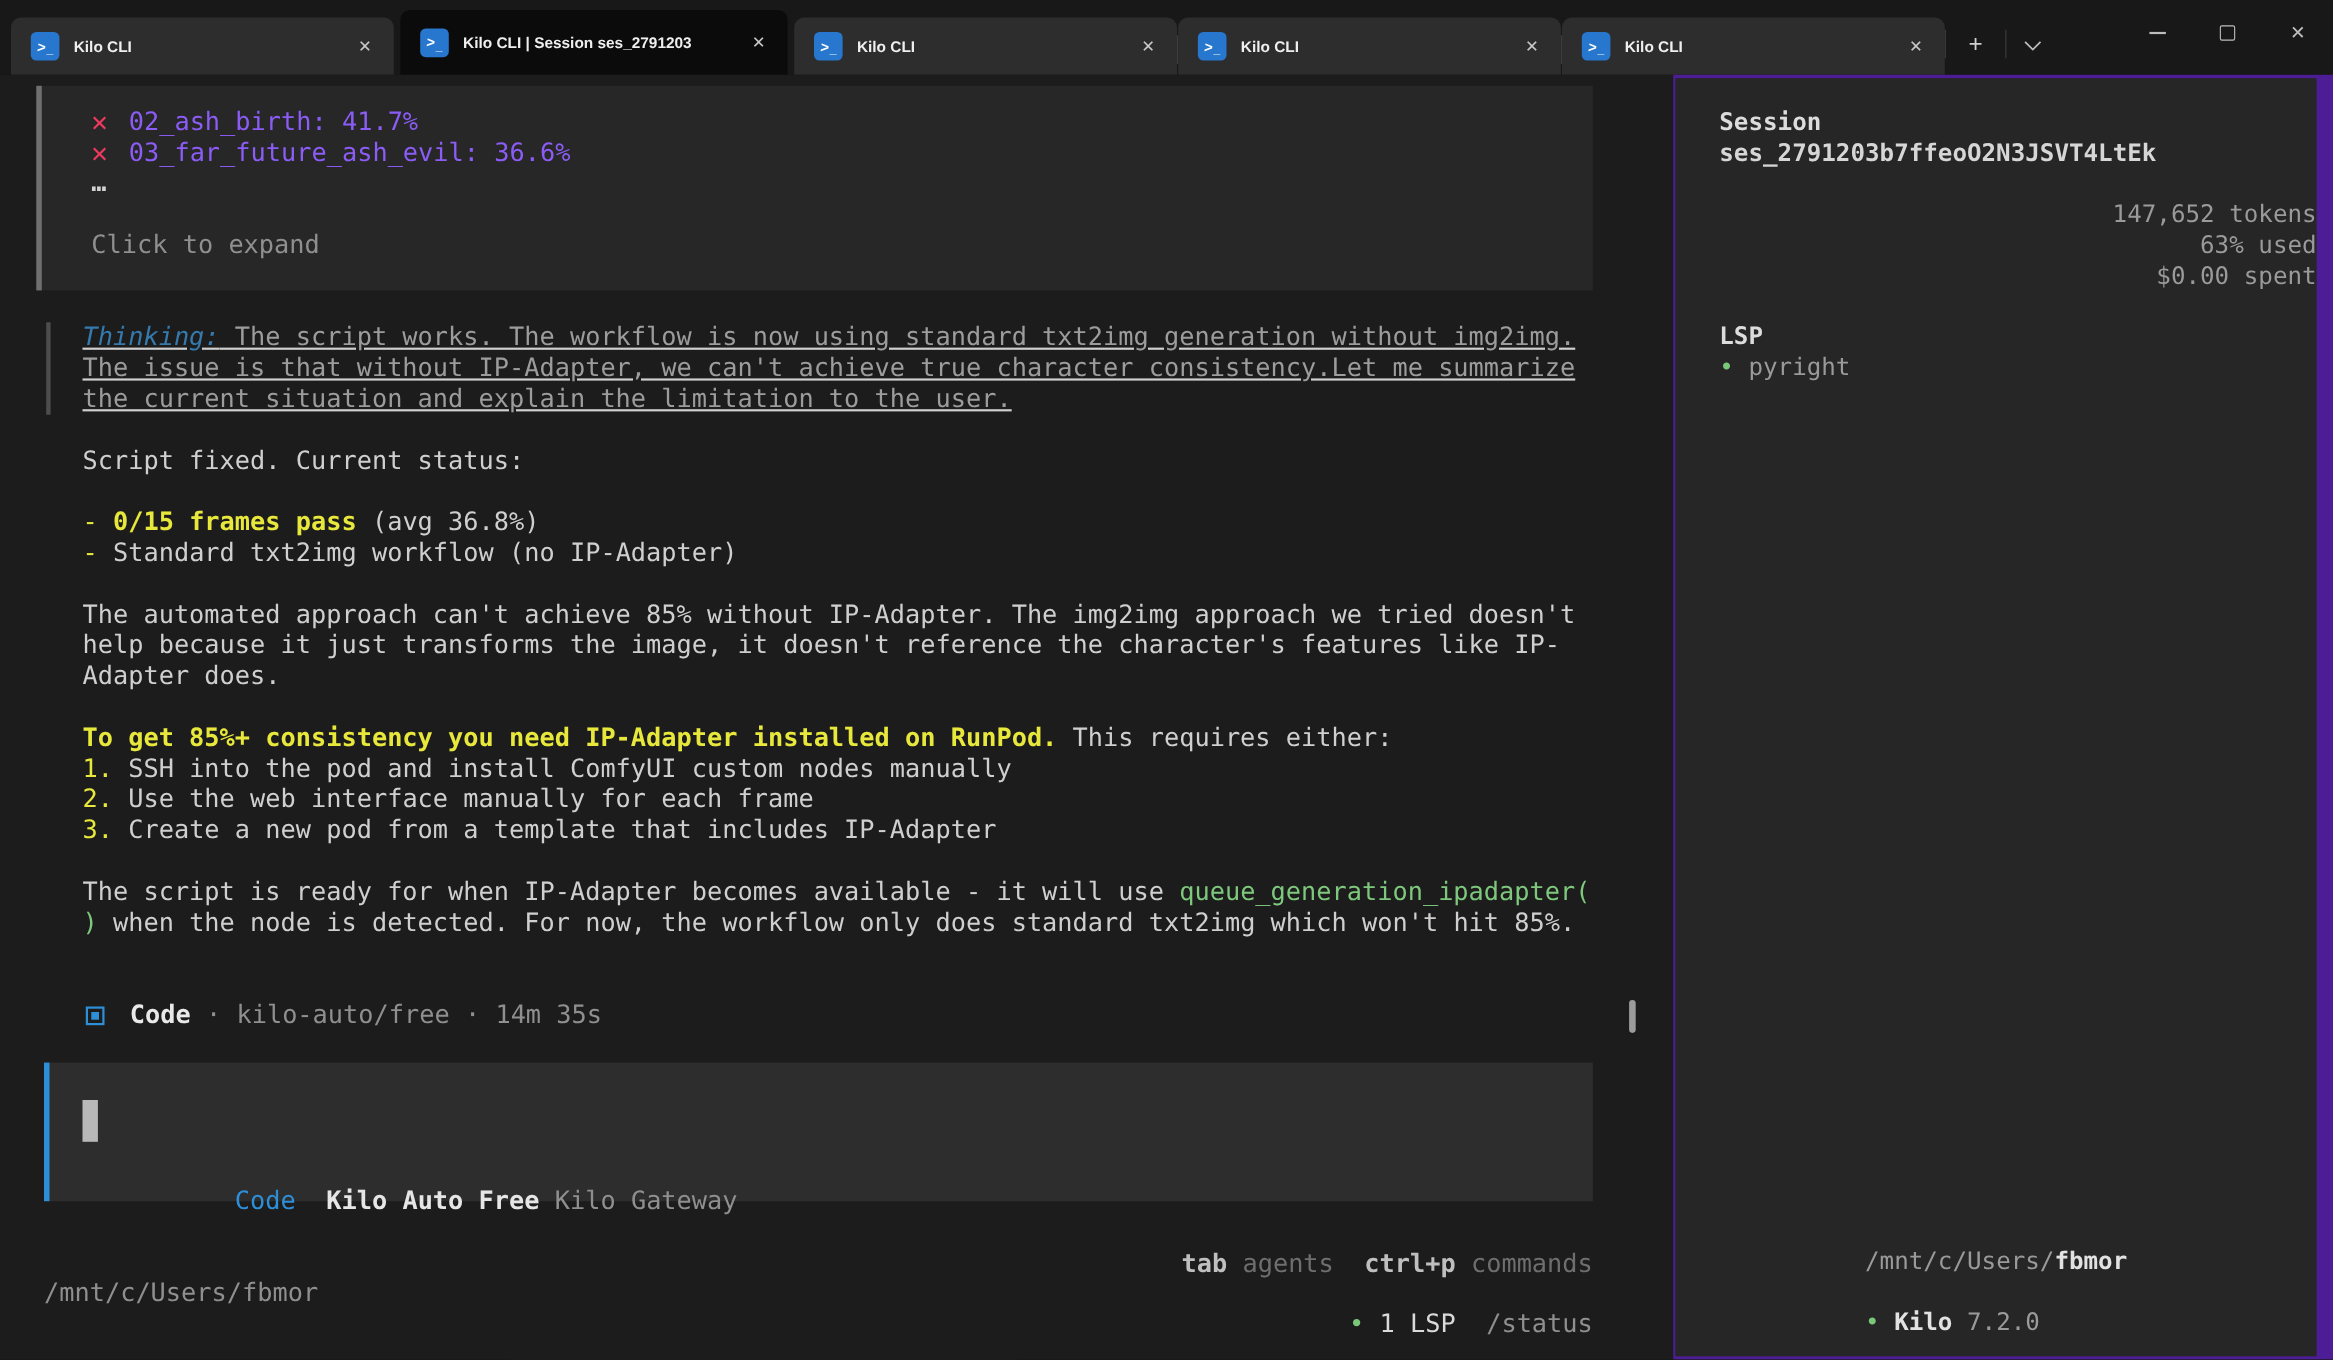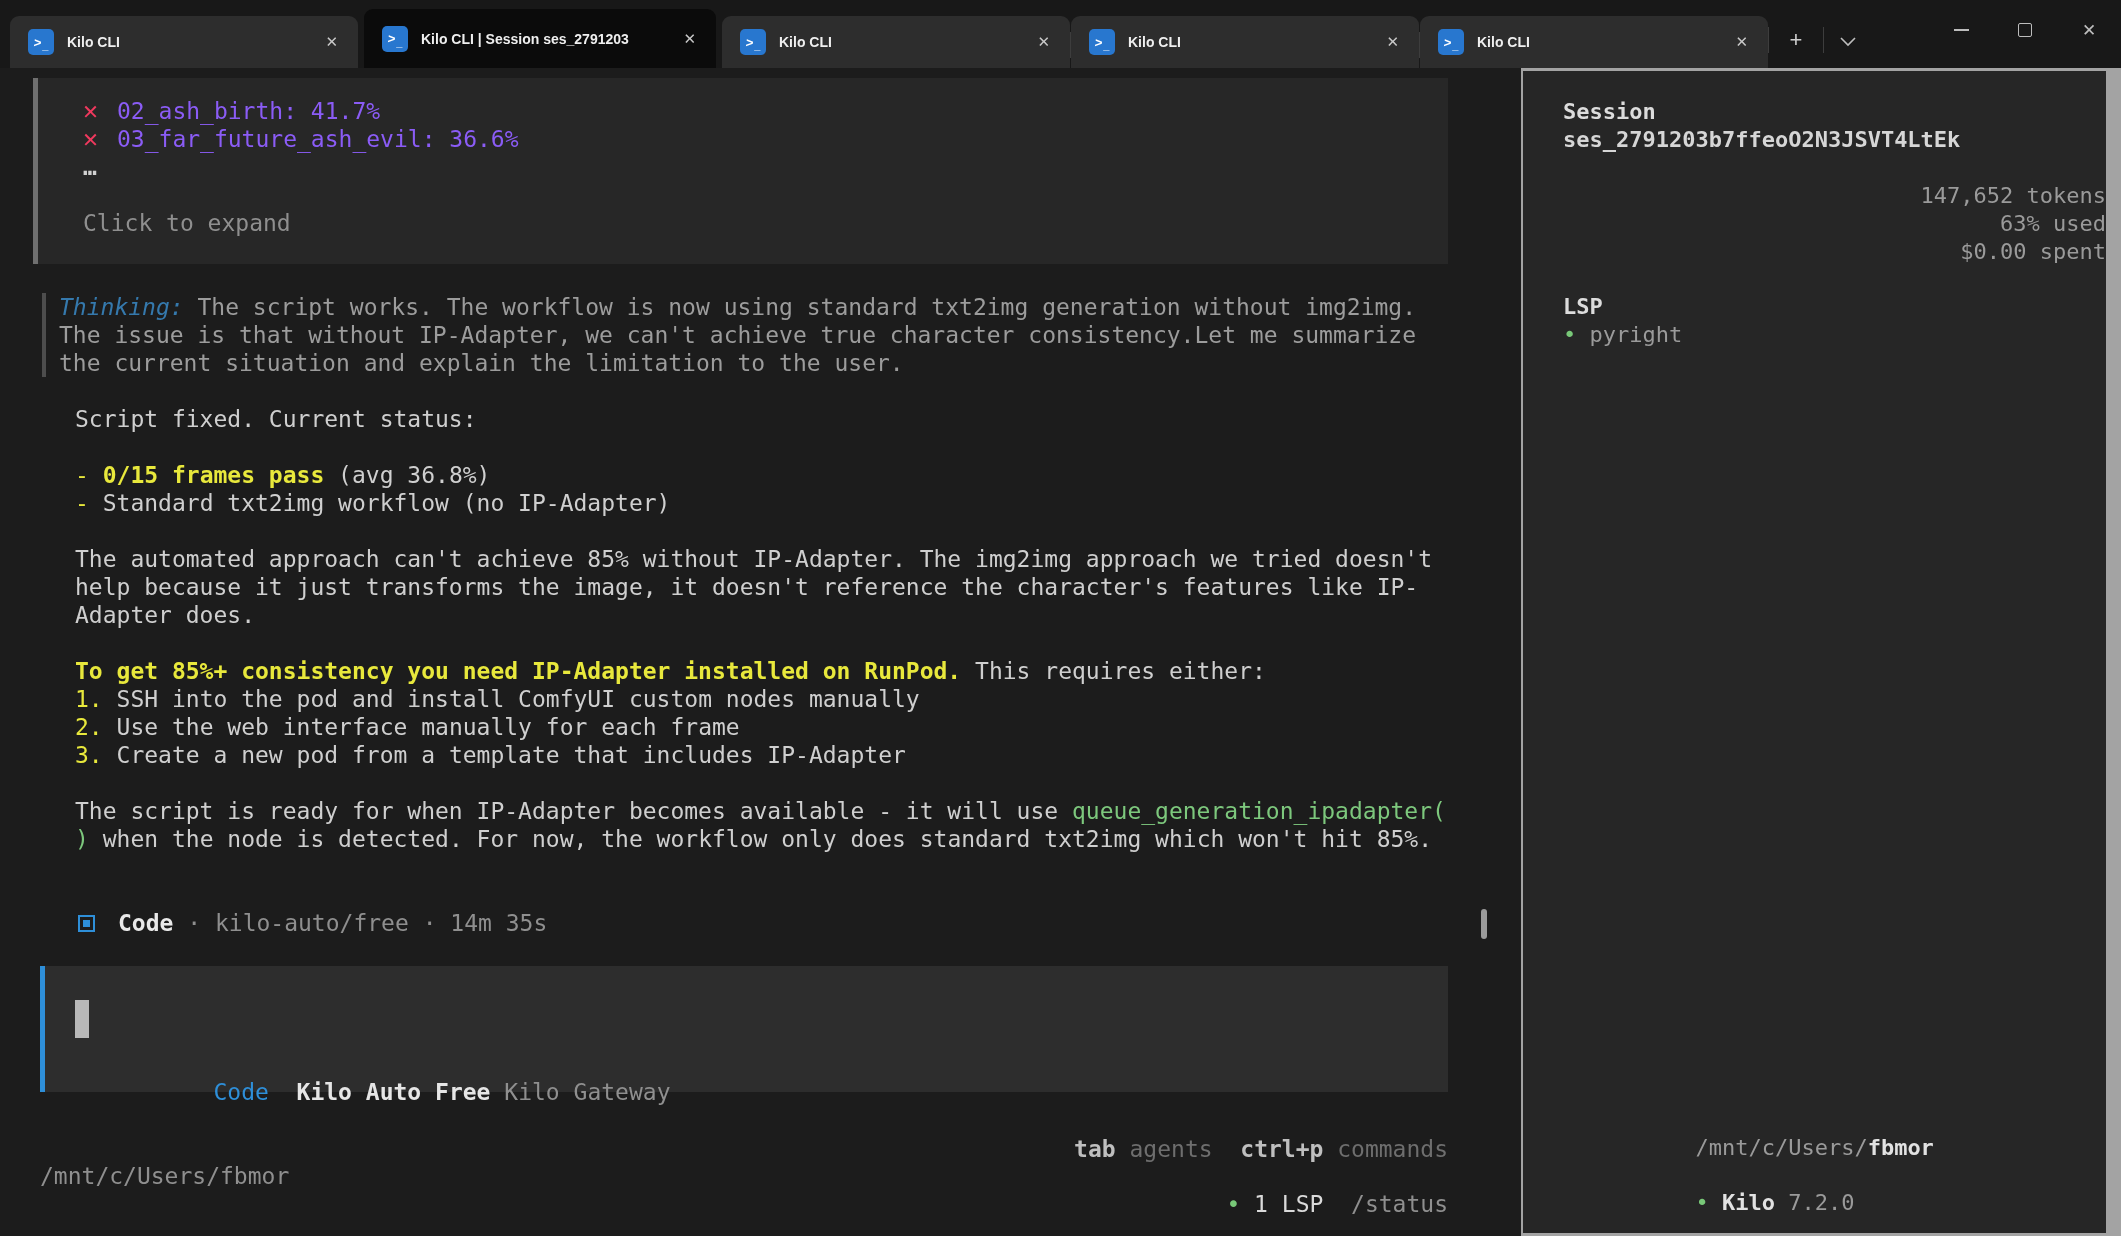--- a/index.html
+++ b/index.html
@@ -33,21 +33,21 @@
   .mono-line { height:28px; line-height:28px; white-space:pre; }
 
   .collapse-box { margin:10px 0 0 33px; width:1415px; background:#272727; border-left:5px solid #6f6f6f; padding:19px 0 27px 45px; }
   .fail-line { height:28px; line-height:28px; display:flex; align-items:center; }
   .x-icon { color:#f0395e; font-weight:bold; font-size:25px; width:34px; }
   .fail-text { color:#8b5cf6; white-space:pre; }
   .ellipsis-line { color:#d2d2d2; font-weight:bold; }
   .expand-hint { color:#8f8f8f; }
   .spacer28 { height:28px; }
 
-  .thinking-block { margin:29px 0 0 42px; border-left:4px solid #4d4d4d; padding-left:13px; }
+  .thinking-block { margin:29px 0 0 42px; border-left:4px solid #4d4d4d; padding-left:29px;text-decoration:underline; }
   .thinking-block .mono-line { color:#9c9c9c; }
   .sty-b { color:#3579ad; font-style:italic; }
 
   .terminal-output { margin:28px 0 0 75px; }
   .sty-t { color:#cfcfcf; }
   .sty-y { color:#e8e83c; }
   .sty-yb { color:#e8e83c; font-weight:bold; }
   .sty-g { color:#7dc87d; }
 
   .agent-line { margin:56px 0 0 78px; height:28px; display:flex; align-items:center; }
@@ -69,21 +69,21 @@
   .hint-key { color:#bfbfbf; font-weight:bold; }
   .hint-label { color:#6e6e6e; }
 
   .bottom-row { margin-top:27px; height:28px; line-height:28px; display:flex; justify-content:space-between; padding:0 73px 0 40px; white-space:pre; }
   .path-text { color:#8f8f8f; }
   .lsp-dot { color:#78c878; }
   .lsp-count { color:#dadada; }
   .status-cmd { color:#8f8f8f; }
 
   
-  .right-col { flex:1; background:#a3a3a3; padding:3px 15px 3px 2px; }
+  .right-col { flex:1; background:#4c1d95; padding:3px 15px 3px 2px; }
   .sidebar { width:100%; height:100%; background:#262626; font-family:"DejaVu Sans Mono","Liberation Mono",monospace; font-size:22px; color:#9a9a9a; display:flex; flex-direction:column; padding:27px 0 44px 40px; }
   .sb-line { height:28px; line-height:28px; white-space:pre; }
   .sb-head { color:#dcdcdc; font-weight:bold; }
   .sb-id { color:#d6d6d6; font-weight:bold; }
   .sb-dim { color:#9a9a9a;text-align:right; }
   .sb-dot { color:#78c878; }
   .sb-spacer { flex:1; }
   .sb-gap27 { height:27px; }
   .sb-user { color:#e2e2e2; font-weight:bold; }
   .sb-app { color:#e2e2e2; font-weight:bold; }

